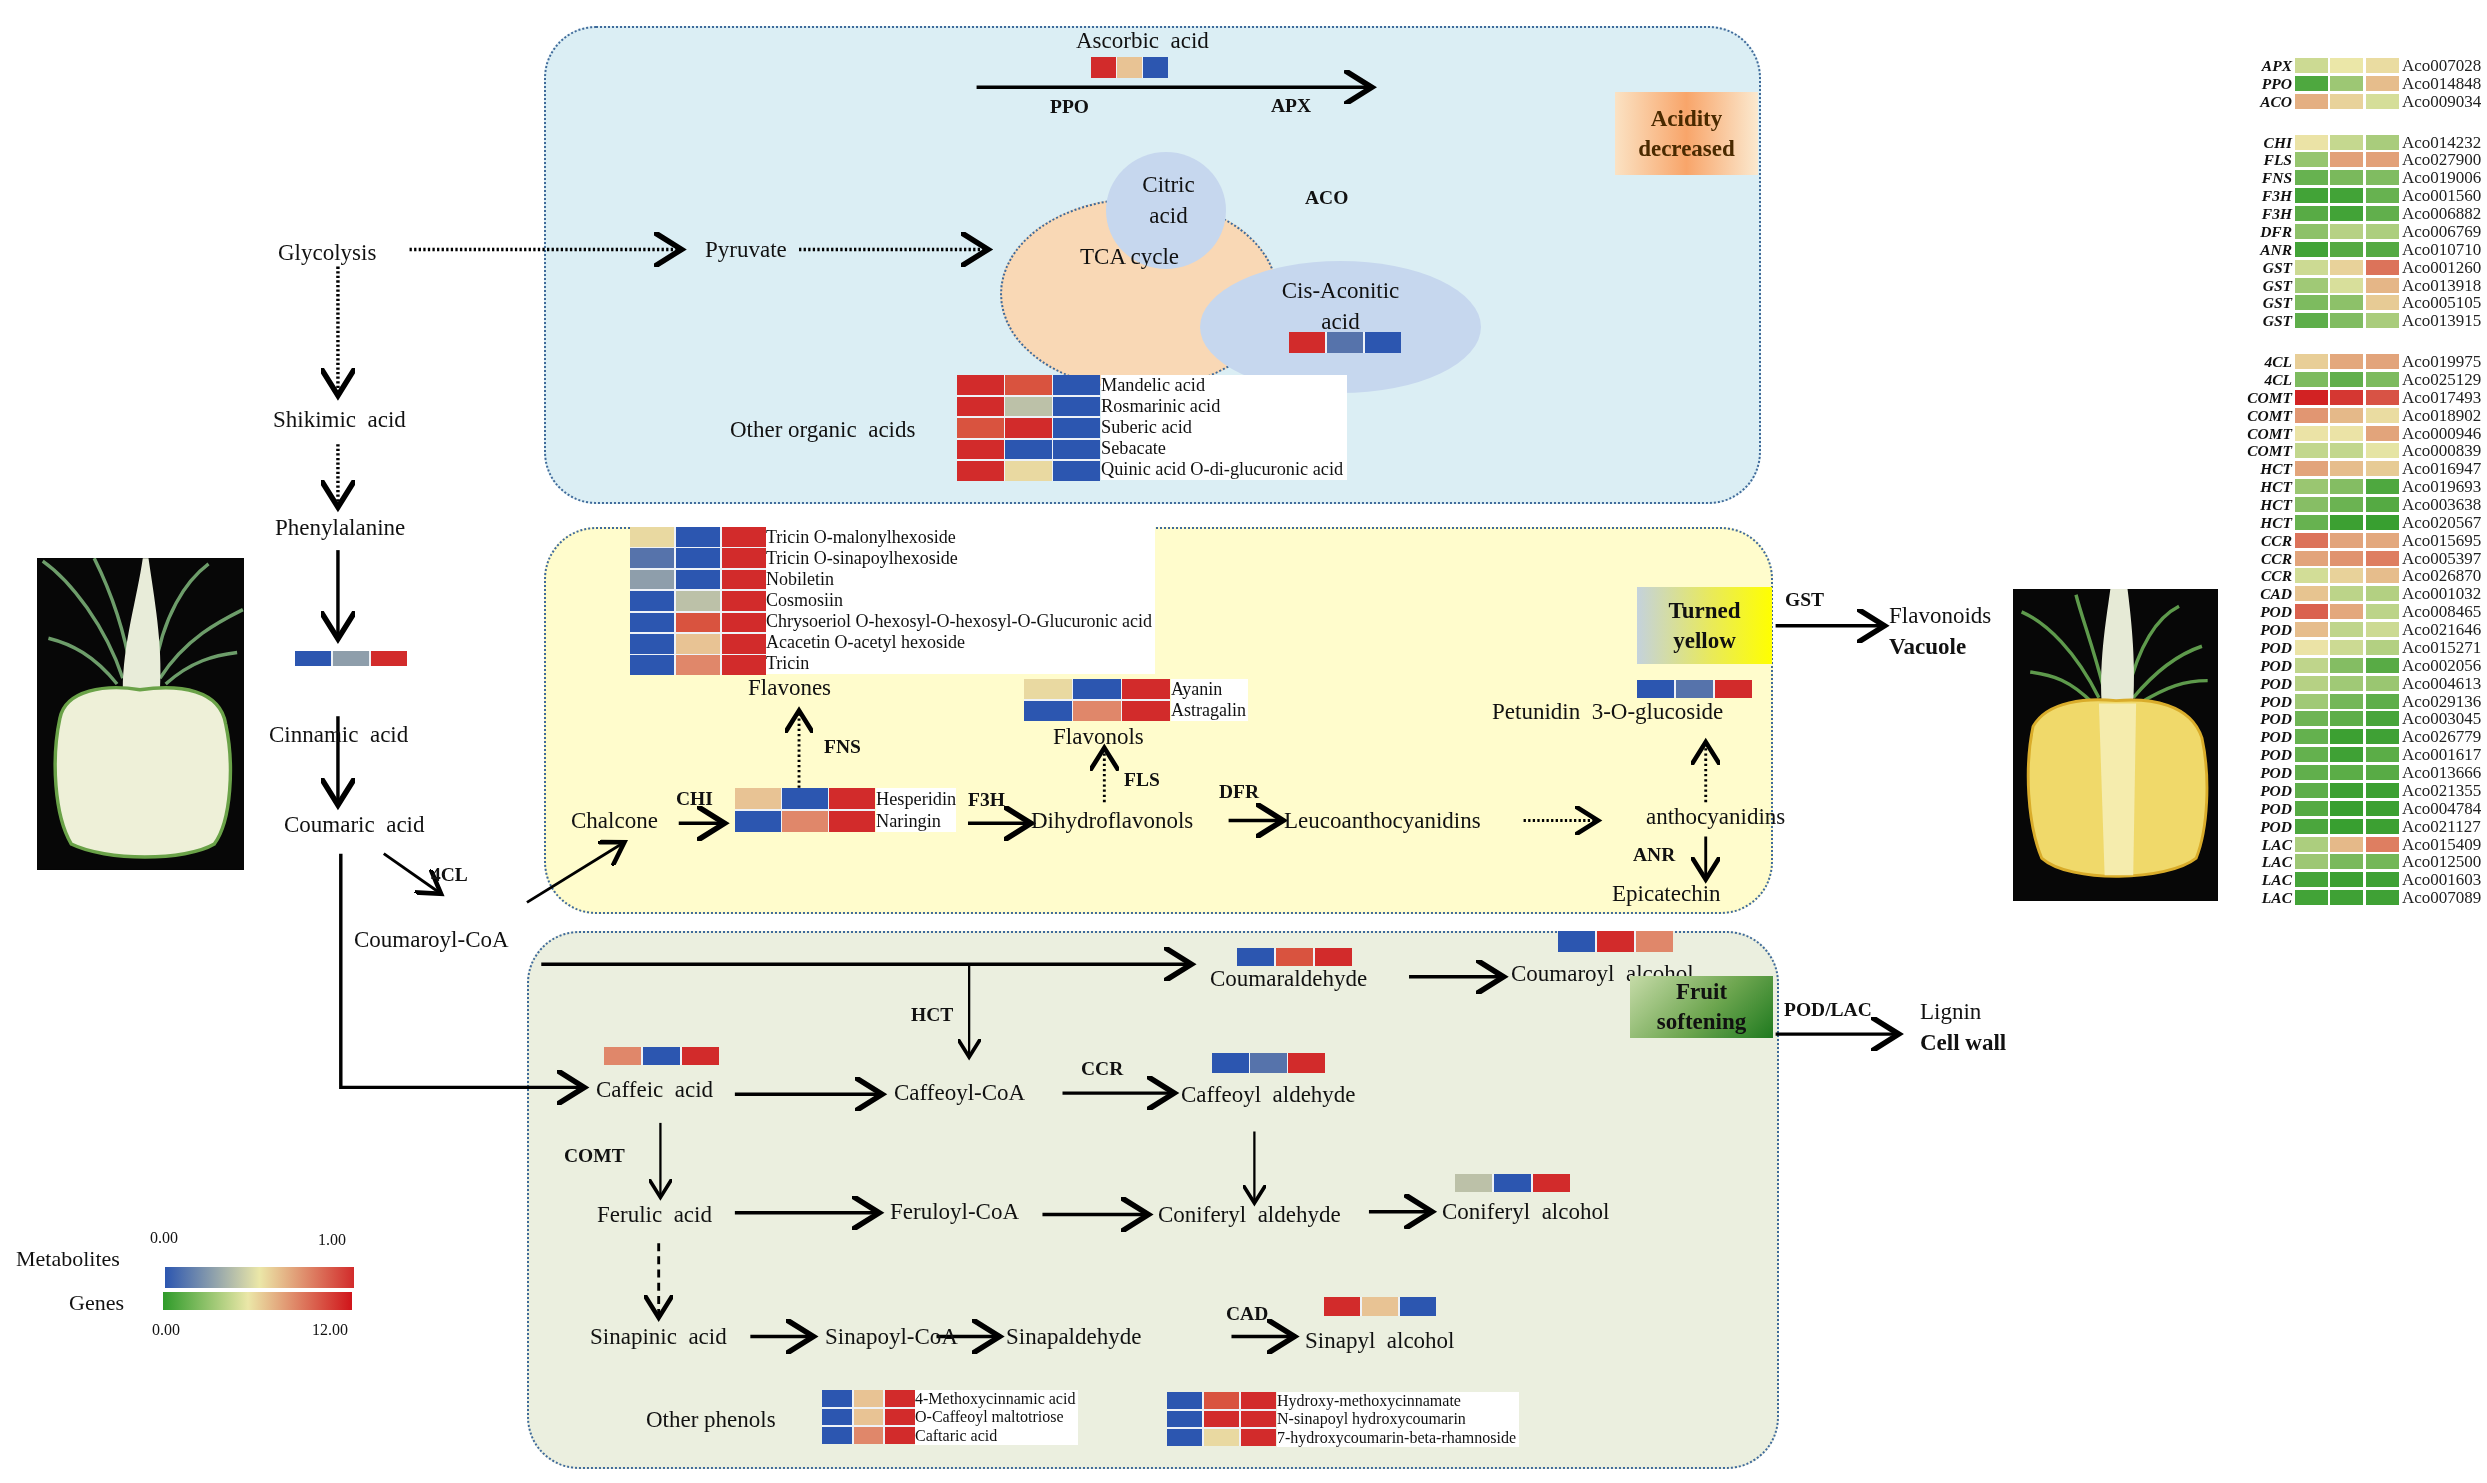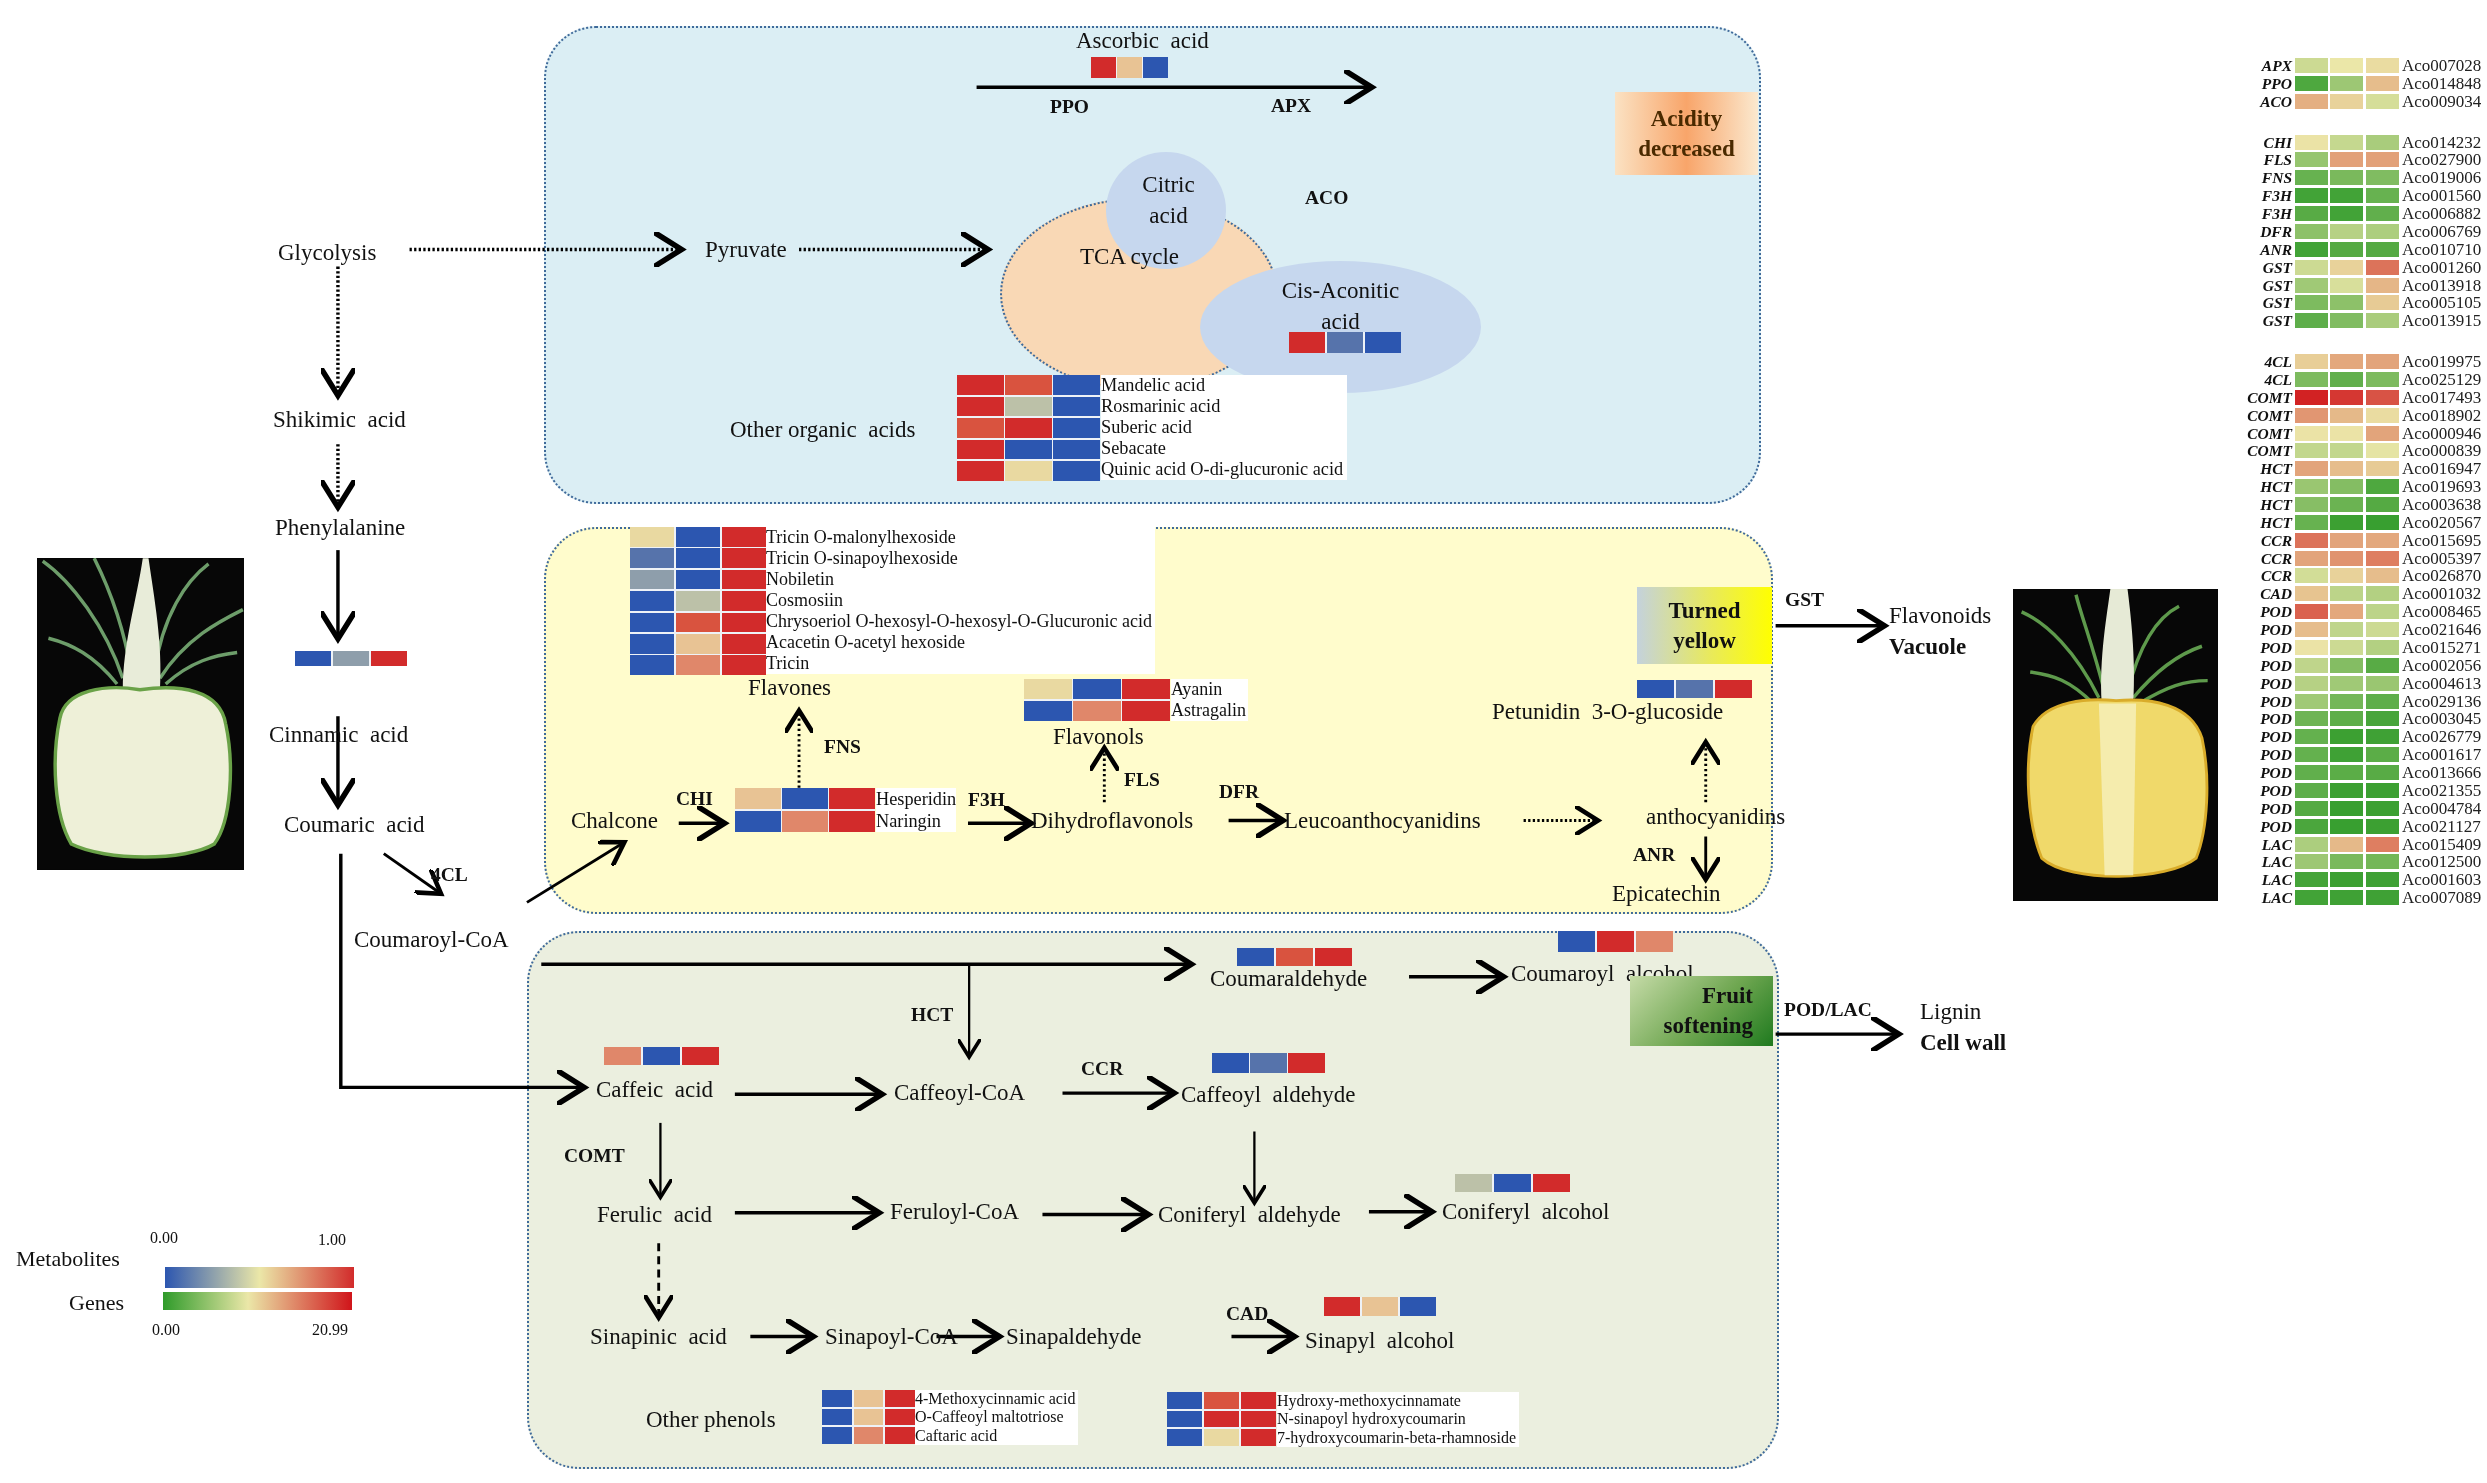--- a/index.html
+++ b/index.html
@@ -325,33 +325,33 @@
     <div class="cell" style="background: rgb(210, 43, 43);"></div>
     <div class="cell" style="background: rgb(44, 86, 176);"></div>
     <div class="cell" style="background: rgb(233, 217, 161);"></div>
     <div class="cell" style="background: rgb(210, 43, 43);"></div>
   </div>
 <div class="hmlabels" style="left:1277px; top:1392px; font-size:16px; line-height:18.3px; padding-right:3.4px;">
     <div>Hydroxy-methoxycinnamate</div>
     <div>N-sinapoyl hydroxycoumarin</div>
     <div>7-hydroxycoumarin-beta-rhamnoside</div>
   </div>
-<div class="tag" style="left:1630px; top:976px; width:143px; height:70px; background:linear-gradient(135deg,#c6dba8,#6ea650 55%,#1f7a1f); padding:0 20px; box-sizing:border-box; white-space:normal;text-align:right;">Fruit softening</div>
+<div class="tag" style="left:1630px; top:976px; width:143px; height:62px; background:linear-gradient(135deg,#c6dba8,#6ea650 55%,#1f7a1f); padding:0 6px; box-sizing:border-box; white-space:normal;">Fruit softening</div>
 <div class="enz" style="left:1784px; top:1000px;">POD/LAC</div>
 <div class="t" style="left:1920px; top:1000px;">Lignin</div>
 <div class="t" style="left:1920px; top:1031px; font-weight:bold;">Cell wall</div>
 
 <div class="t" style="left:16px; top:1248px; font-size:22px;">Metabolites</div>
 <div class="t" style="left:150px; top:1230px; font-size:16px;">0.00</div>
 <div class="t" style="left:318px; top:1232px; font-size:16px;">1.00</div>
 <div class="legend-bar" style="left:165px; top:1267px; width:189px; background:linear-gradient(90deg,#2c56b0,#ebe7a8 50%,#d22b2b);"></div>
 <div class="t" style="left:69px; top:1292px; font-size:22px;">Genes</div>
 <div class="legend-bar" style="left:163px; top:1292px; width:189px; height:18.3px; background:linear-gradient(90deg,#2f9b2a,#ebe7a8 45%,#d0141a);"></div>
 <div class="t" style="left:152px; top:1322px; font-size:16px;">0.00</div>
-<div class="t" style="left:312px; top:1322px; font-size:16px;">20.99</div>
+<div class="t" style="left:312px; top:1322px; font-size:16px;">12.00</div>
 
 <div class="gene-panel" id="gene-panel">
     <div class="gene-row" style="top: 0px;">
       <div class="gname">APX</div>
       <div class="gcells">
         <div class="gc" style="background: rgb(204, 218, 147);"></div>
         <div class="gc" style="background: rgb(235, 231, 168);"></div>
         <div class="gc" style="background: rgb(234, 220, 161);"></div>
       </div>
       <div class="gid">Aco007028</div>

